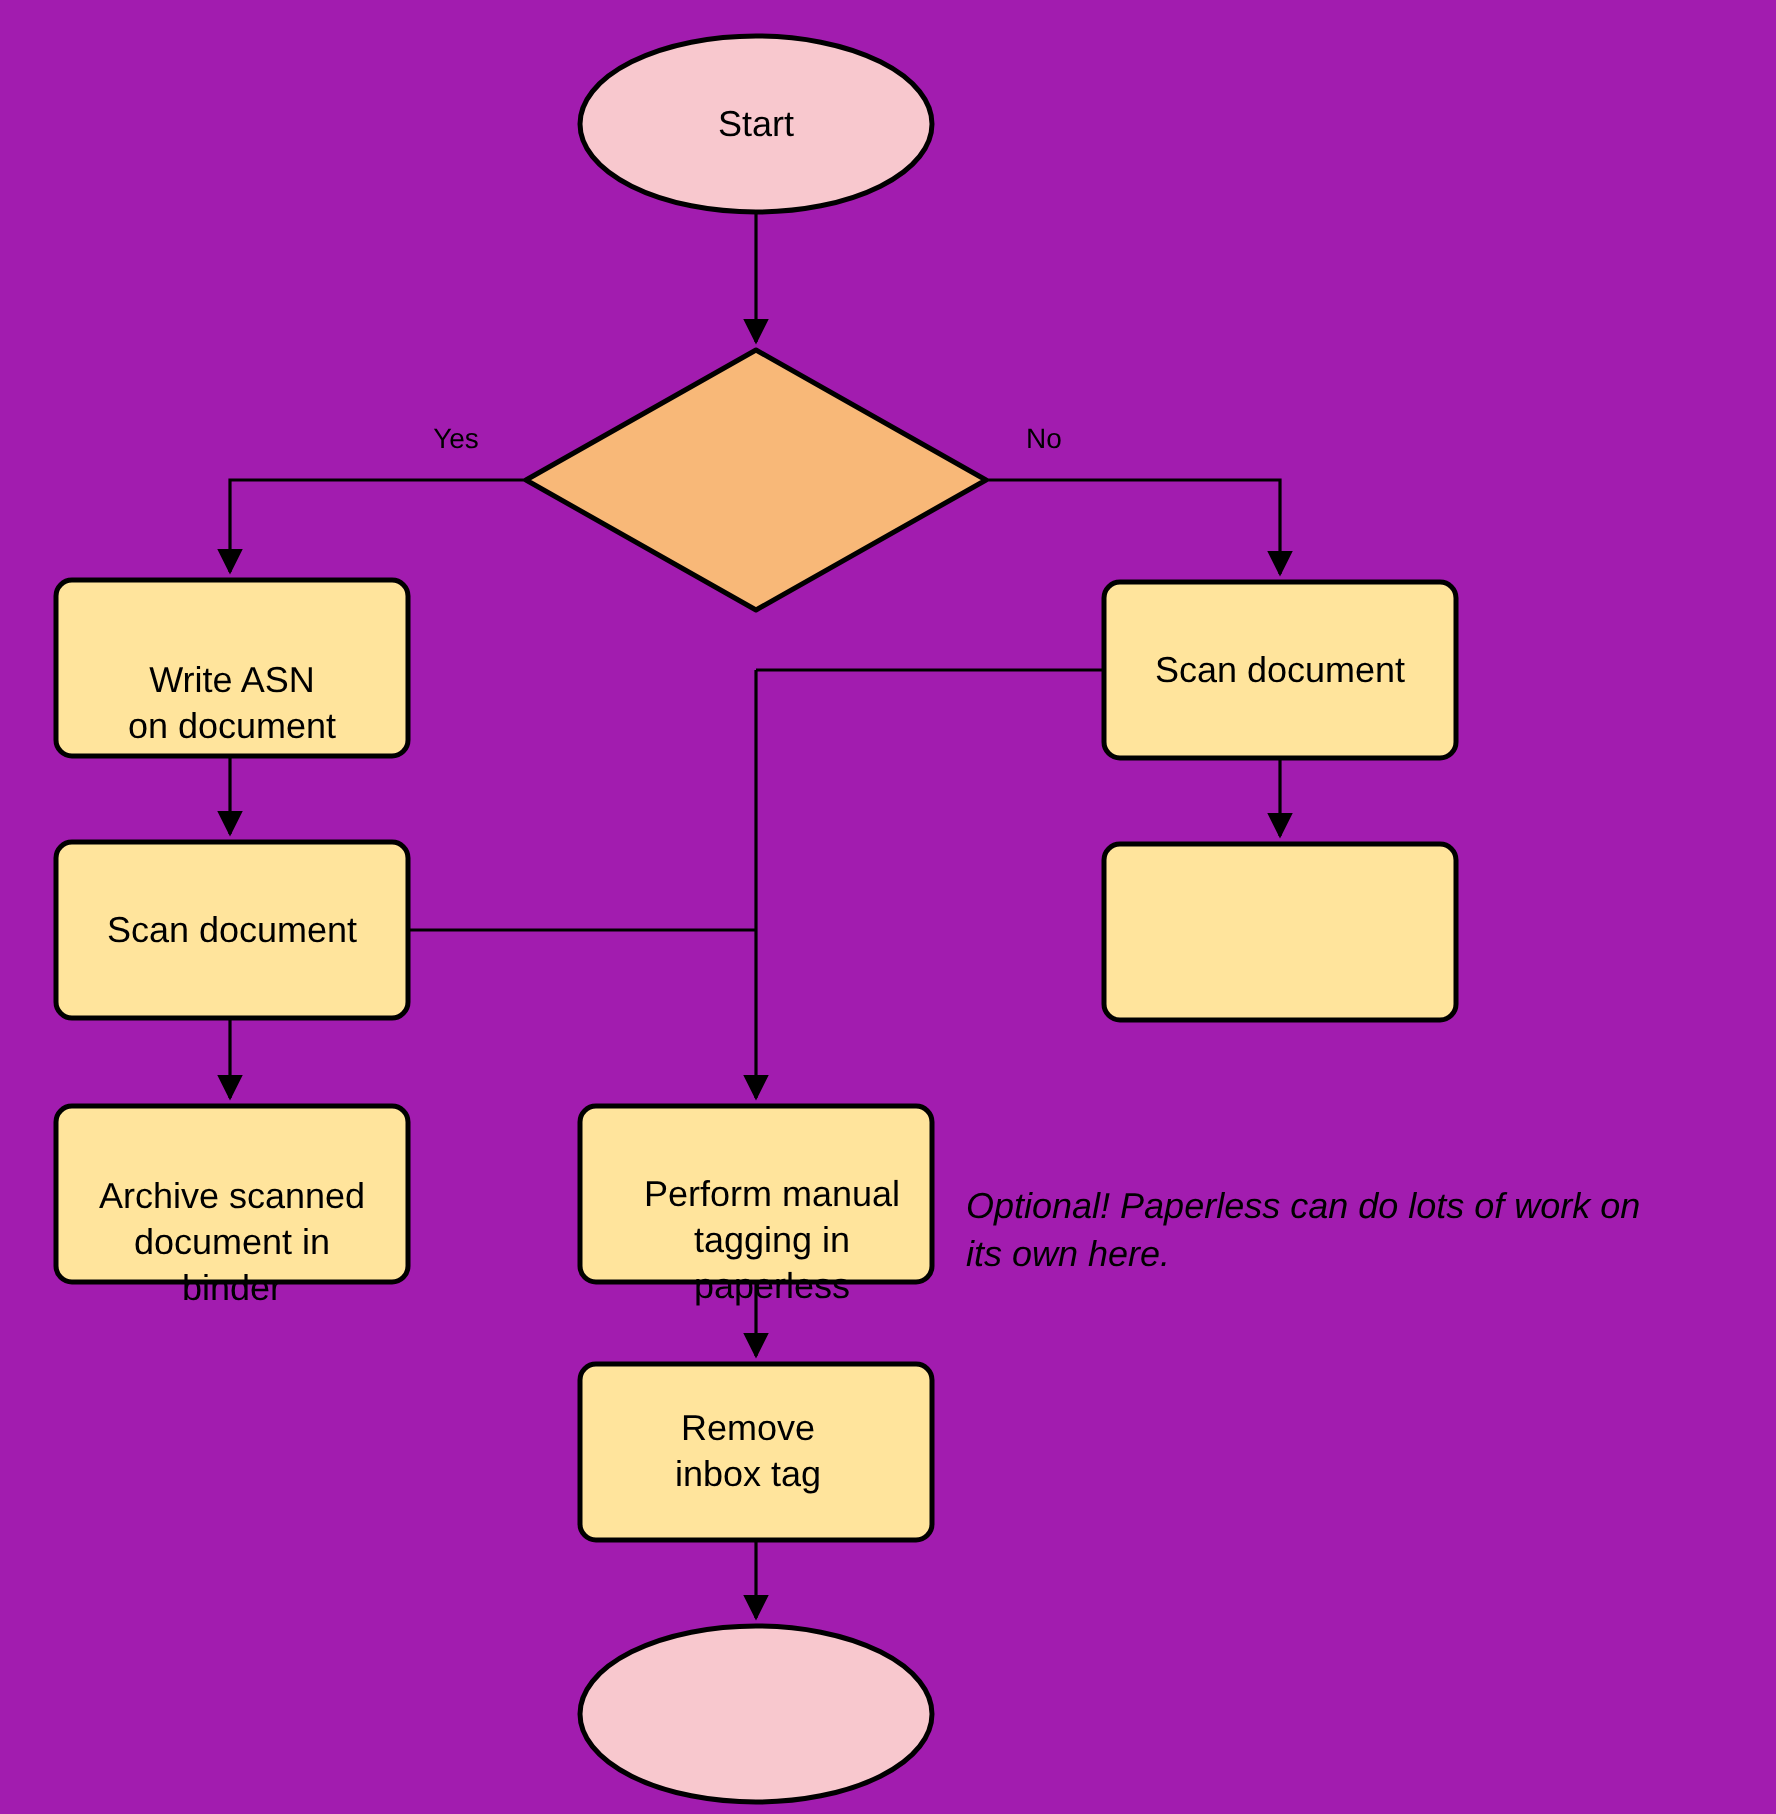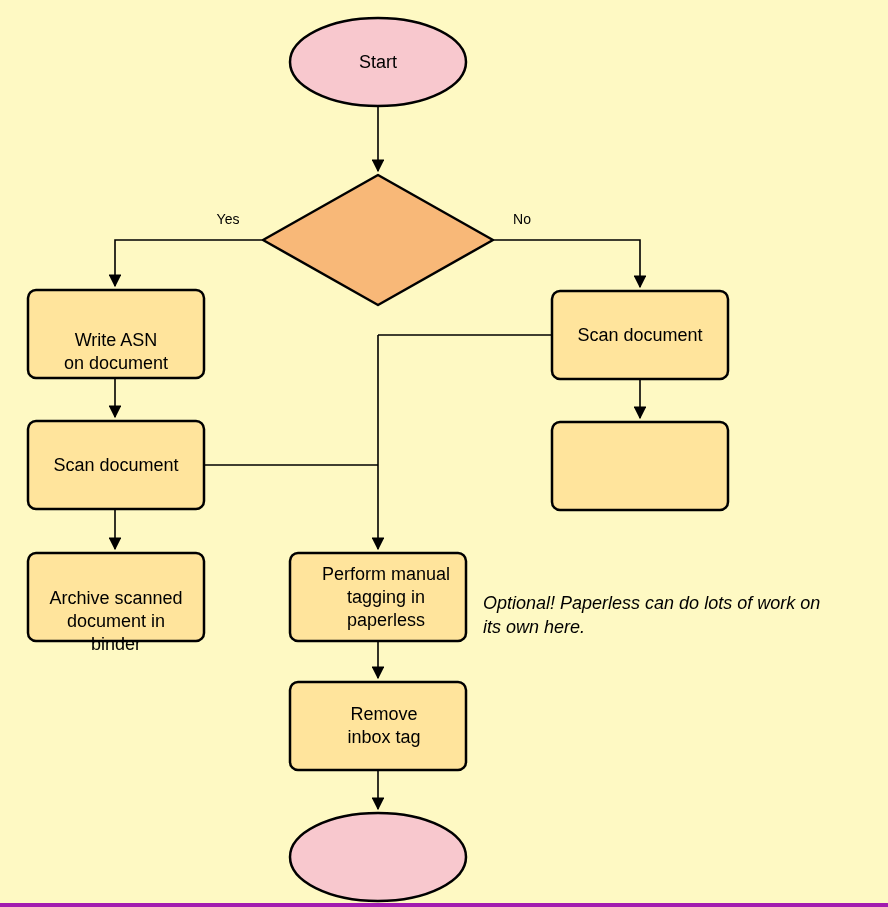--- a/index.html
+++ b/index.html
@@ -3,21 +3,21 @@
 <meta charset="utf-8">
 <style>
   * { margin: 0; padding: 0; box-sizing: border-box; }
   html, body { background: #ffffff; }
   body { font-family: "Liberation Sans", sans-serif; color: #000; }
 
   .canvas {
     position: relative;
     width: 888px;
     height: 907px;
-    background: #fef9c3;
+    background: #a21caf;
     border-bottom: 4px solid #a21caf;
     overflow: hidden;
   }
 
   .canvas > svg { position: absolute; left: 0; top: 0; }
 
   .connector {
     fill: none;
     stroke: var(--stroke, #000);
     stroke-width: 1.6;
@@ -116,24 +116,24 @@
 
   <div class="node-label" style="left:28px; top:421px; width:176px; height:88px;">Scan document</div>
 
   <div class="node-label" style="left:28px; top:575px; width:176px; height:92px;">Archive scanned
 document in
 binder</div>
 
   <div class="node-label" style="left:552px; top:291px; width:176px; height:88px;">Scan document</div>
 
 
-  <div class="node-label" style="left:290px; top:553px; width:176px; height:88px;padding-left:16px;">Perform manual
+  <div class="node-label" style="left:290px; top:576px; width:176px; height:88px;padding-left:16px;">Perform manual
 tagging in
 paperless</div>
 
   <div class="annotation" style="left:483px; top:591px; width:410px;">Optional! Paperless can do lots of work on
 its own here.</div>
 
-  <div class="node-label" style="left:300px; top:682px; width:168px; height:88px;">Remove
+  <div class="node-label" style="left:290px; top:682px; width:168px; height:88px;">Remove
 inbox tag</div>
 
 
 </div>
 
 </body></html>

